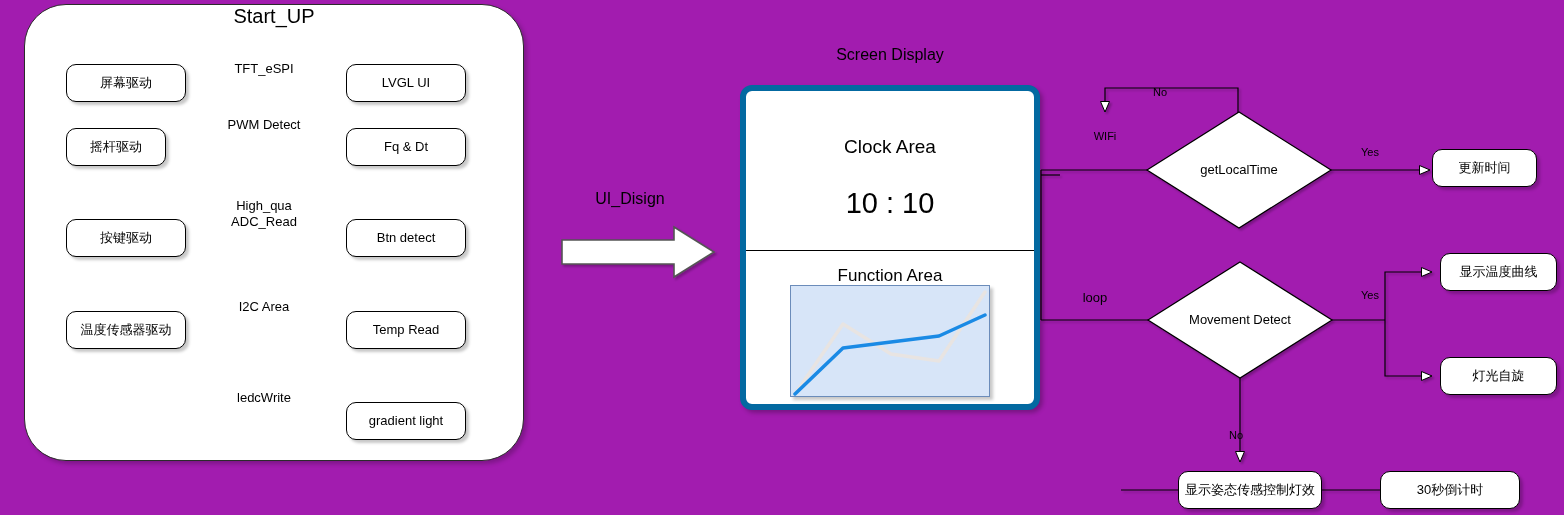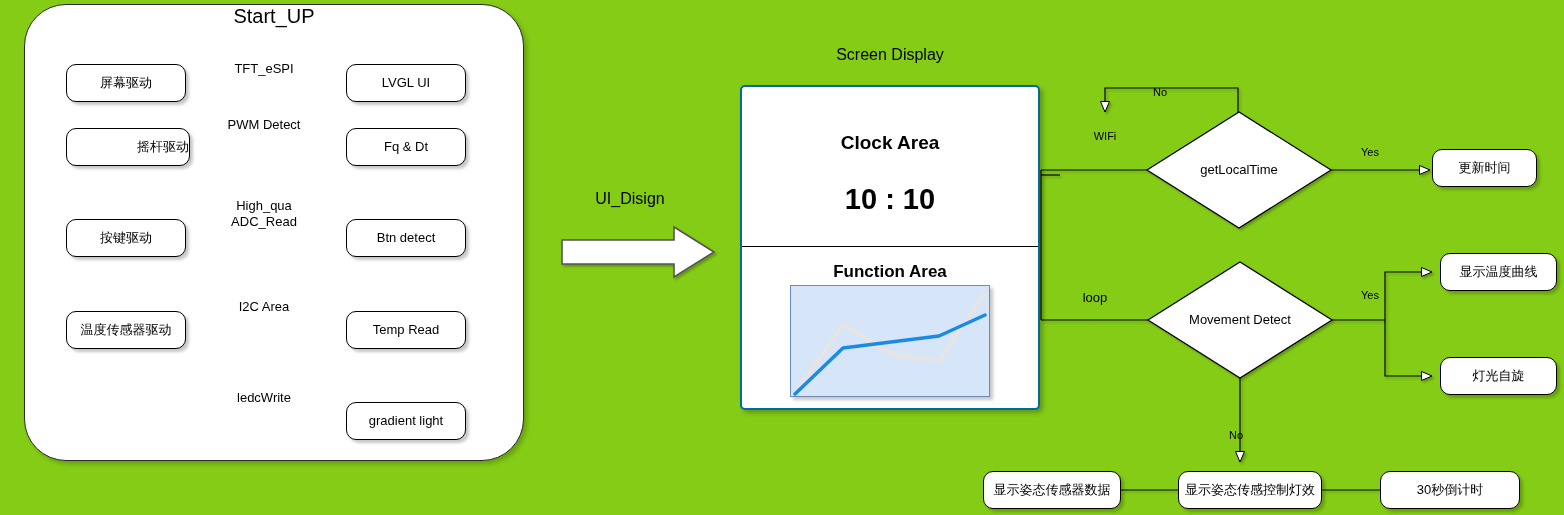--- a/index.html
+++ b/index.html
@@ -8,21 +8,21 @@
     background: #ffffff;
   }
   body {
     font-family: "Liberation Sans", "DejaVu Sans", sans-serif;
     color: #000000;
   }
   #canvas {
     position: relative;
     width: 1564px;
     height: 515px;
-    background: #84cc16;
+    background: #a21caf;
     overflow: hidden;
   }
   svg.layer {
     position: absolute;
     left: 0;
     top: 0;
     width: 1564px;
     height: 515px;
     pointer-events: none;
   }
@@ -45,25 +45,24 @@
     position: absolute;
     box-sizing: border-box;
     border: 1px solid #2b2b2b;
     border-radius: 42px;
     background: #ffffff;
     box-shadow: 3px 3px 4px rgba(0,0,0,0.22);
   }
   .screen-box {
     position: absolute;
     box-sizing: border-box;
-    border: 2px solid #0369a1;
-    border-radius: 5px;
+    border: 6px solid #0369a1;
+    border-radius: 12px;
     background: #ffffff;
     box-shadow: 3px 3px 4px rgba(0,0,0,0.25);
-    font-weight: bold;
   }
   .screen-divider {
     position: absolute;
     left: 0;
     width: 100%;
     height: 0;
     border-top: 1px solid #000000;
   }
   .lbl {
     position: absolute;
@@ -192,21 +191,21 @@
   <div class="title-lg" style="left:174px; top:5px; width:200px;">Start_UP</div>
 
   <div class="node" style="left:66px; top:64px; width:120px; height:38px;">
     <span>屏幕驱动</span>
   </div>
   <div class="lbl" style="left:204px; top:61px; width:120px;">TFT_eSPI</div>
   <div class="node" style="left:346px; top:64px; width:120px; height:38px;">
     <span>LVGL UI</span>
   </div>
 
-  <div class="node" style="left:66px; top:128px; width:124px; height:38px;justify-content:flex-end;">
+  <div class="node" style="left:66px; top:128px; width:100px; height:38px;">
     <span>摇杆驱动</span>
   </div>
   <div class="lbl" style="left:204px; top:117px; width:120px;">PWM Detect</div>
   <div class="node" style="left:346px; top:128px; width:120px; height:38px;">
     <span>Fq &amp; Dt</span>
   </div>
 
   <div class="node" style="left:66px; top:219px; width:120px; height:38px;">
     <span>按键驱动</span>
   </div>
@@ -260,23 +259,20 @@
   <div class="lbl lbl-sm" style="left:1353px; top:289px; width:34px;">Yes</div>
   <div class="lbl lbl-sm" style="left:1216px; top:429px; width:40px;">No</div>
 
   <div class="node" style="left:1440px; top:253px; width:117px; height:38px;">
     <span>显示温度曲线</span>
   </div>
   <div class="node" style="left:1440px; top:357px; width:117px; height:38px;">
     <span>灯光自旋</span>
   </div>
 
-  <div class="node" style="left:983px; top:471px; width:138px; height:38px;">
-    <span>显示姿态传感器数据</span>
-  </div>
   <div class="node" style="left:1178px; top:471px; width:144px; height:38px;">
     <span>显示姿态传感控制灯效</span>
   </div>
   <div class="node" style="left:1380px; top:471px; width:140px; height:38px;">
     <span>30秒倒计时</span>
   </div>
 
 </div>
 
 </body></html>

